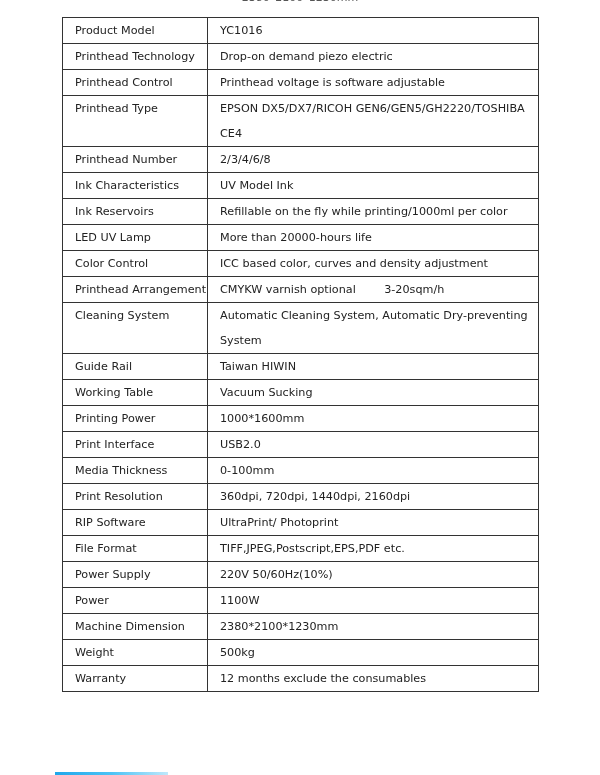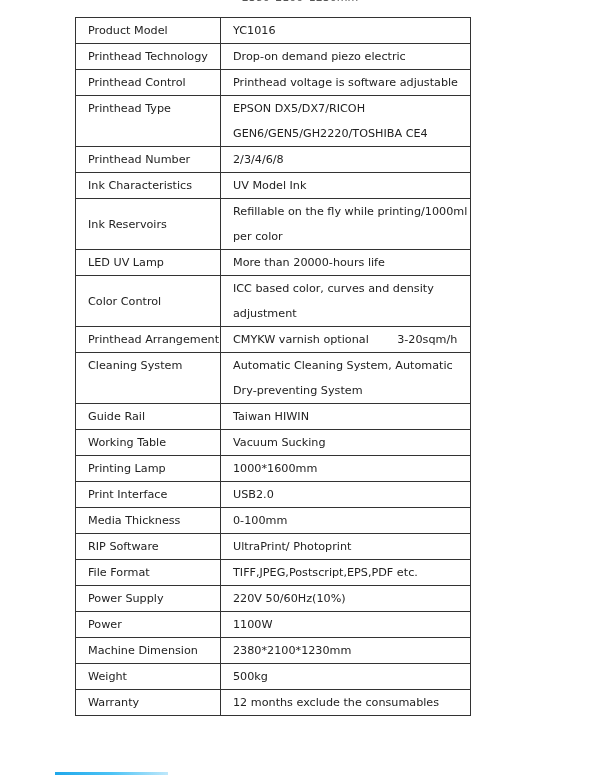--- a/index.html
+++ b/index.html
@@ -1,20 +1,20 @@
 <!DOCTYPE html>
 <html><head>
 <meta charset="utf-8">
 <style>
   html, body { margin:0; padding:0; background:#ffffff; }
   body { width:600px; height:775px; position:relative; overflow:hidden;
          font-family: "DejaVu Sans", "Liberation Sans", sans-serif; color:#222; }
   .top-cut { position:absolute; top:-9px; left:0; width:600px; text-align:center;
              font-size:11px; color:#555; }
-  table.spec { position:absolute; top:17px; left:75px; width:396px;
+  table.spec { position:absolute; top:17px; left:62px; width:477px;
                border-collapse:collapse; font-size:11.2px; }
   table.spec td { border:1px solid #333; padding:0 0 0 12px; height:24.5px;
                   vertical-align:middle; line-height:25px; white-space:nowrap; }
   table.spec td.k { width:132px; }
   table.spec td.v { white-space:normal; }
   table.spec tr.tall td { height:50px; vertical-align:top; }
   .bar { position:absolute; left:55px; top:772px; width:113px; height:4px;
          background:linear-gradient(90deg,#1fa7ea,#4cc3f5,#bfe8fb); }
 </style>
 </head>
@@ -70,30 +70,34 @@
       </tr>
       <tr>
         <td class="k">Guide Rail</td>
         <td class="v">Taiwan HIWIN</td>
       </tr>
       <tr>
         <td class="k">Working Table</td>
         <td class="v">Vacuum Sucking</td>
       </tr>
       <tr>
-        <td class="k">Printing Lamp</td>
+        <td class="k">Printing Power</td>
         <td class="v">1000*1600mm</td>
       </tr>
       <tr>
         <td class="k">Print Interface</td>
         <td class="v">USB2.0</td>
       </tr>
       <tr>
         <td class="k">Media Thickness</td>
         <td class="v">0-100mm</td>
+      </tr>
+      <tr>
+        <td class="k">Print Resolution</td>
+        <td class="v">360dpi, 720dpi, 1440dpi, 2160dpi</td>
       </tr>
       <tr>
         <td class="k">RIP Software</td>
         <td class="v">UltraPrint/ Photoprint</td>
       </tr>
       <tr>
         <td class="k">File Format</td>
         <td class="v">TIFF,JPEG,Postscript,EPS,PDF etc.</td>
       </tr>
       <tr>

